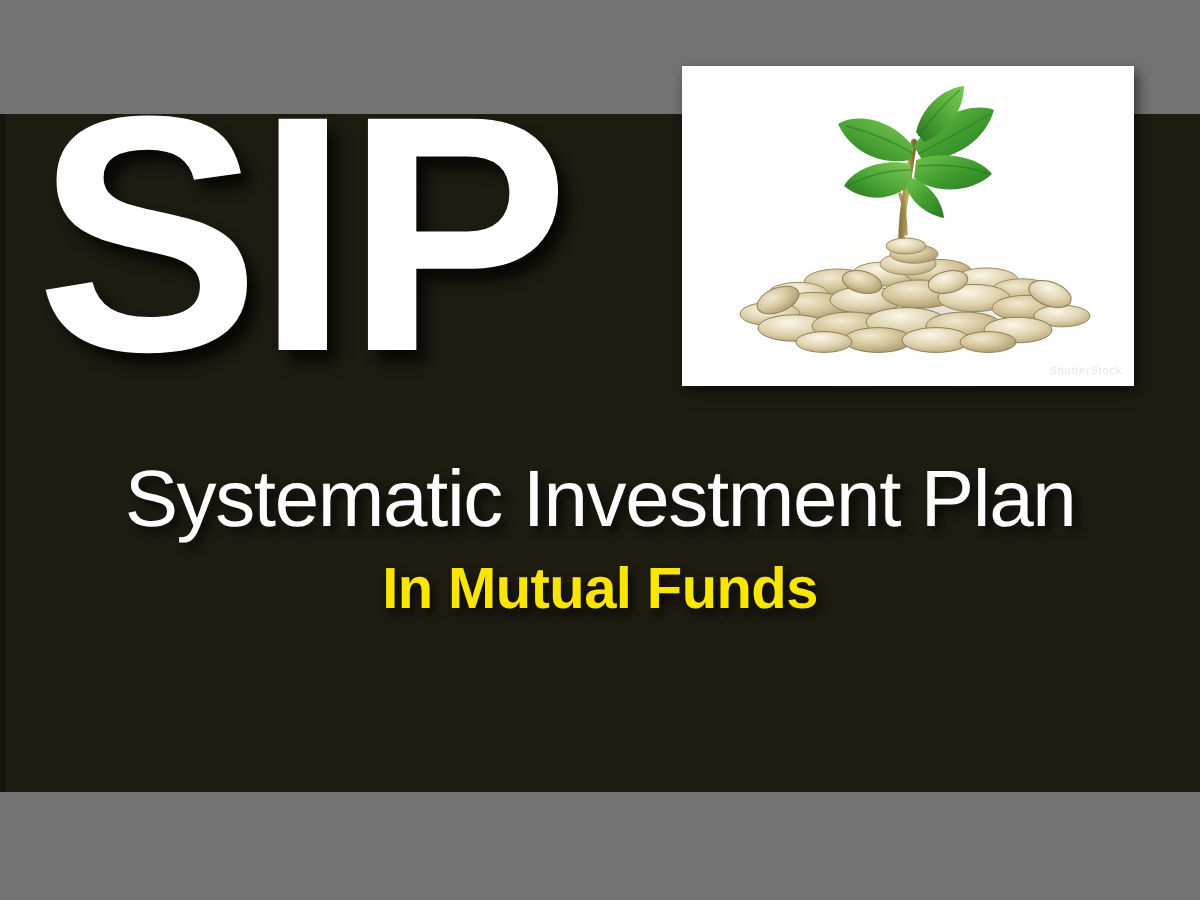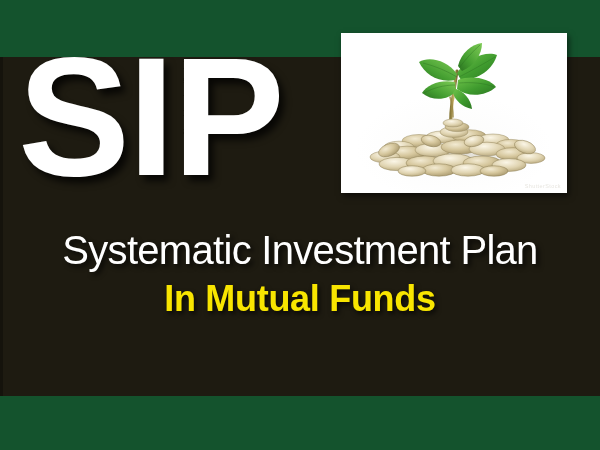--- a/index.html
+++ b/index.html
@@ -12,21 +12,21 @@
     height: 450px;
     overflow: hidden;
     font-family: "Liberation Sans", sans-serif;
   }
 
   
   #poster {
     position: relative;
     width: 600px;
     height: 450px;
-    background: #14532d;
+    background: #737373;
   }
 
   
   .panel {
     position: absolute;
     left: 0px;
     top: 57px;
     width: 600px;
     height: 339px;
     background: #1e1b11;
@@ -118,21 +118,21 @@
   
   .subhead {
     position: absolute;
     left: 0px;
     top: 280px;
     width: 600px;
     text-align: center;
     color: #f8e500;
     font-family: "Liberation Sans", sans-serif;
     font-weight: bold;
-    font-size: 36px;
+    font-size: 29px;
     line-height: 1.05;
     letter-spacing: -0.3px;
     text-shadow: 2px 3px 5px rgba(0,0,0,0.7);
     white-space: nowrap;
     user-select: none;
   }
 </style>
 </head>
 <body>
 

